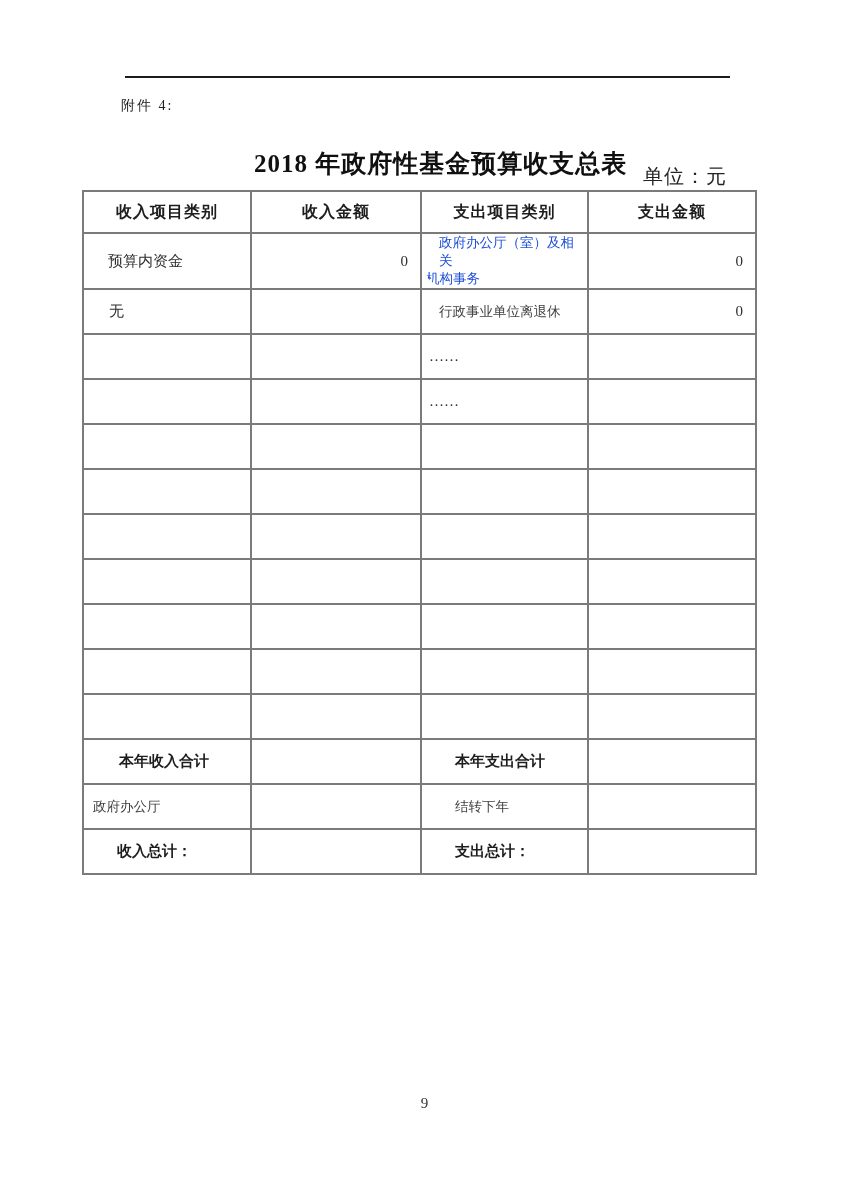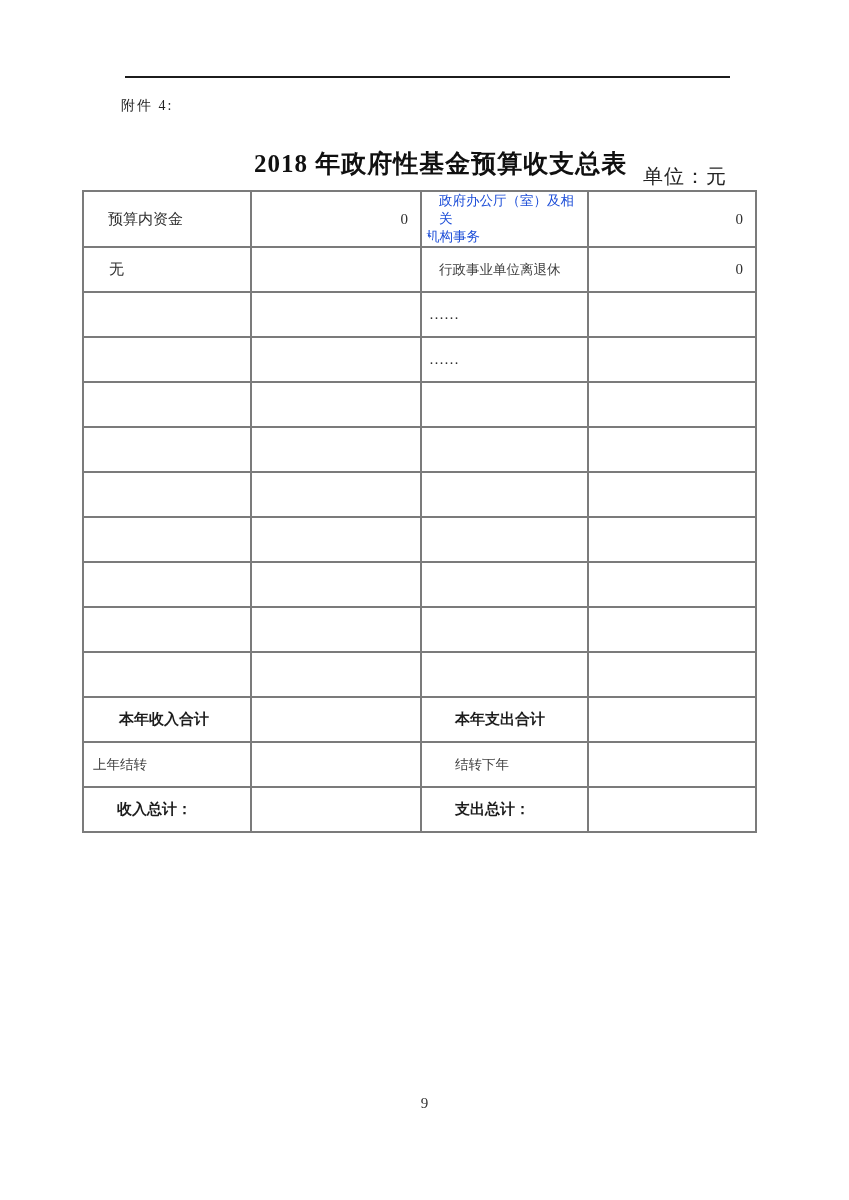--- a/index.html
+++ b/index.html
@@ -45,20 +45,26 @@
   <div class="unit">单位：元</div>
 
   <table class="budget">
     <colgroup>
       <col style="width:168px">
       <col style="width:170px">
       <col style="width:167px">
       <col style="width:168px">
     </colgroup>
     <tbody>
+        <tr class="hdr">
+          <td>收入项目类别</td>
+          <td>收入金额</td>
+          <td>支出项目类别</td>
+          <td>支出金额</td>
+        </tr>
         <tr>
           <td class="al" style="padding-left: 24px;">预算内资金</td>
           <td class="ar">0</td>
           <td class="al wrap">
             <span class="ln first">政府办公厅（室）及相关</span>
             <span class="ln">机构事务</span>
           </td>
           <td class="ar">0</td>
         </tr>
         <tr>
@@ -121,21 +127,21 @@
           <td class="al"></td>
           <td class="al"></td>
         </tr>
         <tr>
           <td class="al b" style="padding-left: 35px;">本年收入合计</td>
           <td class="al"></td>
           <td class="al b" style="padding-left: 33px;">本年支出合计</td>
           <td class="al"></td>
         </tr>
         <tr>
-          <td class="al sm" style="padding-left: 9px;">上年结转</td>
+          <td class="al sm" style="padding-left: 9px;">政府办公厅</td>
           <td class="al"></td>
           <td class="al sm" style="padding-left: 33px;">结转下年</td>
           <td class="al"></td>
         </tr>
         <tr>
           <td class="al b" style="padding-left: 33px;">收入总计：</td>
           <td class="al"></td>
           <td class="al b" style="padding-left: 33px;">支出总计：</td>
           <td class="al"></td>
         </tr>

